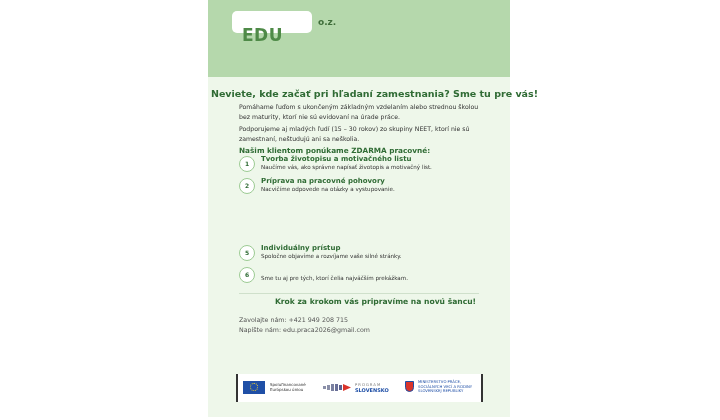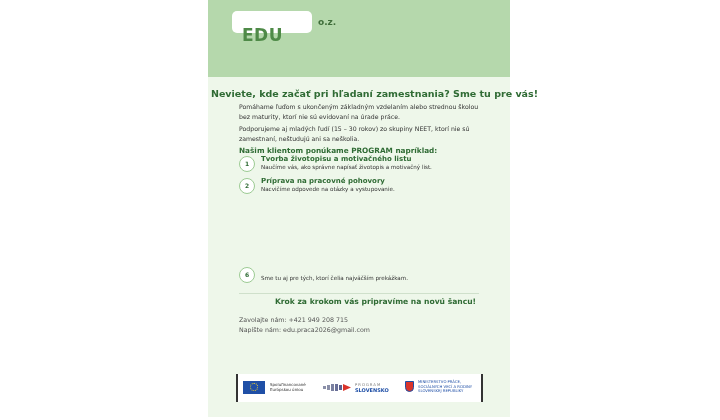--- a/index.html
+++ b/index.html
@@ -75,31 +75,36 @@
     <div class="logo-box">
       <span class="logo-text">EDU</span>
     </div>
     <span class="oz">o.z.</span>
   </div>
 
   <div class="question">Neviete, kde začať pri hľadaní zamestnania? Sme tu pre vás!</div>
   <div class="para p1">Pomáhame ľuďom s ukončeným základným vzdelaním alebo strednou školou bez maturity, ktorí nie sú evidovaní na úrade práce.</div>
   <div class="para p2">Podporujeme aj mladých ľudí (15 – 30 rokov) zo skupiny NEET, ktorí nie sú zamestnaní, neštudujú ani sa neškolia.</div>
 
-  <div class="offer-title">Našim klientom ponúkame PROGRAM napríklad:</div>
+  <div class="offer-title">Našim klientom ponúkame ZDARMA pracovné:</div>
 
   <div class="service" style="top:155px">
     <div class="num">1</div>
     <div class="s-title">Tvorba životopisu a motivačného listu</div>
     <div class="s-desc">Naučíme vás, ako správne napísať životopis a motivačný list.</div>
   </div>
   <div class="service" style="top:177px">
     <div class="num">2</div>
     <div class="s-title">Príprava na pracovné pohovory</div>
     <div class="s-desc">Nacvičíme odpovede na otázky a vystupovanie.</div>
+  </div>
+  <div class="service" style="top:244px">
+    <div class="num">5</div>
+    <div class="s-title">Individuálny prístup</div>
+    <div class="s-desc">Spoločne objavíme a rozvíjame vaše silné stránky.</div>
   </div>
   <div class="service" style="top:266px">
     <div class="num">6</div>
     <div class="s-desc">Sme tu aj pre tých, ktorí čelia najväčším prekážkam.</div>
   </div>
 
   <div class="divider"></div>
   <div class="closing">Krok za krokom vás pripravíme na novú šancu!</div>
 
   <div class="contact c1">Zavolajte nám: +421 949 208 715</div>

